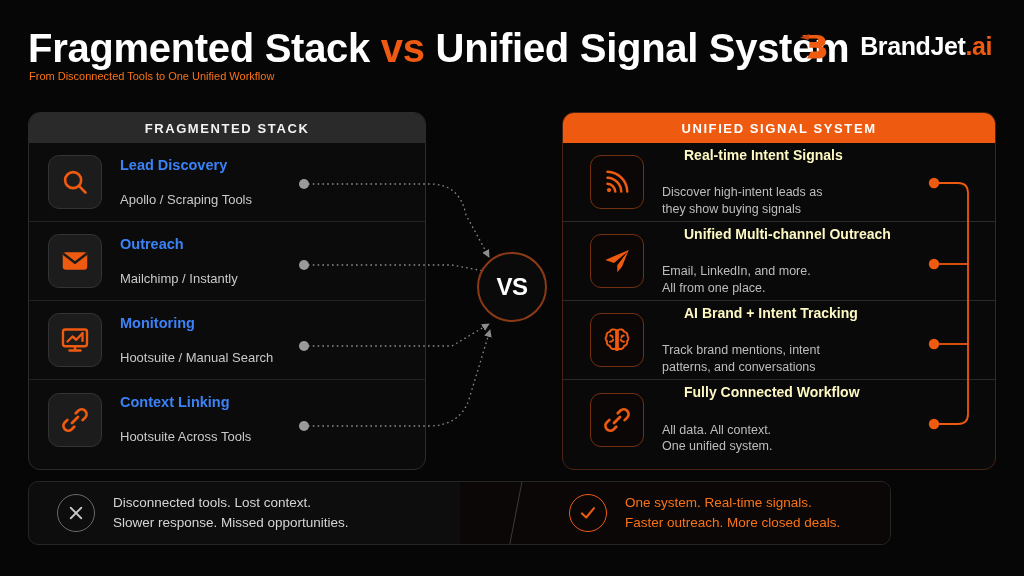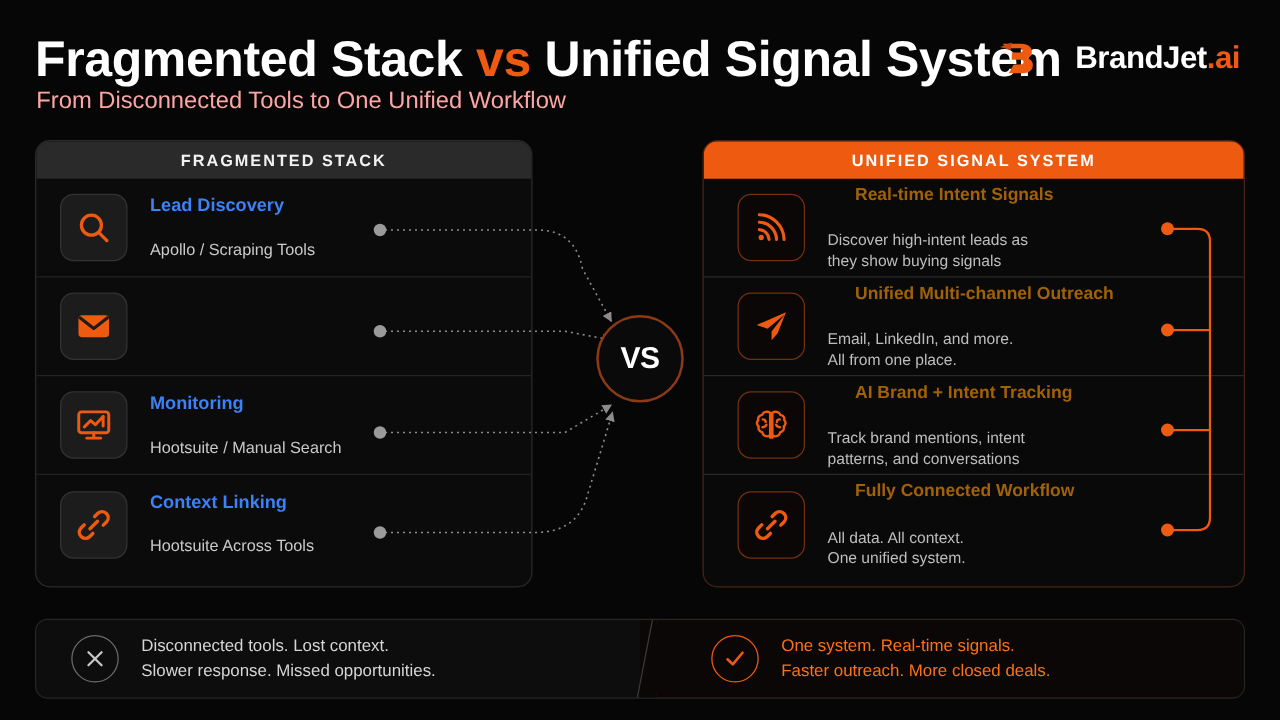--- a/index.html
+++ b/index.html
@@ -33,22 +33,22 @@
     letter-spacing: -0.3px;
     white-space: nowrap;
   }
   #header-title .vs-word {
     color: #ef5a12;
   }
   #header-subtitle {
     position: absolute;
     left: 29px;
     top: 70px;
-    font-size: 19px;
-    color: #fca5a5;
+    font-size: 11px;
+    color: #f97316;
     white-space: nowrap;
   }
 
   
   #logo {
     position: absolute;
     right: 32px;
     top: 29px;
     display: flex;
     align-items: center;
@@ -169,21 +169,21 @@
   .row-title {
     font-size: 14.5px;
     font-weight: bold;
     line-height: 1.25;
     white-space: nowrap;
   }
   #panel-left .row-title {
     color: #3b82f6;
   }
   #panel-right .row-title {
-    color: #a16207;
+    color: #fef9c3;
     font-size: 14px;
     padding-left: 22px;
   }
   .row-sub {
     font-size: 13px;
     color: #c9c9c9;
     margin-top: 17px;
     line-height: 1.33;
     white-space: nowrap;
   }
@@ -222,22 +222,22 @@
     font-size: 24px;
     font-weight: bold;
     color: #ffffff;
     letter-spacing: -0.5px;
   }
 
   
   #bottom-bar {
     position: absolute;
     left: 28px;
-    top: 495px;
-    width: 968px;
+    top: 481px;
+    width: 863px;
     height: 64px;
     border-radius: 10px;
     background: #0d0d0d;
     border: 1px solid #262626;
     box-sizing: border-box;
     overflow: hidden;
   }
   #bottom-bar .bar-right-tint {
     position: absolute;
     left: 50%;
@@ -356,20 +356,24 @@
           <div class="row-sub">Apollo / Scraping Tools</div>
         </div>
       </div>
 
       <div class="row">
         <div class="tile">
           <svg viewBox="0 0 24 24">
             <rect x="2.2" y="5" width="19.6" height="14" rx="2.4" fill="#ee5a10"></rect>
             <path d="M3.2 6.6 L12 13.4 L20.8 6.6" fill="none" stroke="#1c1c1c" stroke-width="2" stroke-linecap="round" stroke-linejoin="round"></path>
           </svg>
+        </div>
+        <div class="row-text">
+          <div class="row-title">Outreach</div>
+          <div class="row-sub">Mailchimp / Instantly</div>
         </div>
       </div>
 
       <div class="row">
         <div class="tile">
           <svg viewBox="0 0 24 24" fill="none" stroke="#ee5a10" stroke-width="1.9" stroke-linecap="round" stroke-linejoin="round">
             <rect x="2.4" y="3.6" width="19.2" height="13.4" rx="1.8"></rect>
             <polyline points="6,13.2 10,9.2 13,11.8 18,6.6"></polyline>
             <line x1="18" y1="6.6" x2="18" y2="12.6"></line>
             <line x1="12" y1="17" x2="12" y2="20"></line>

